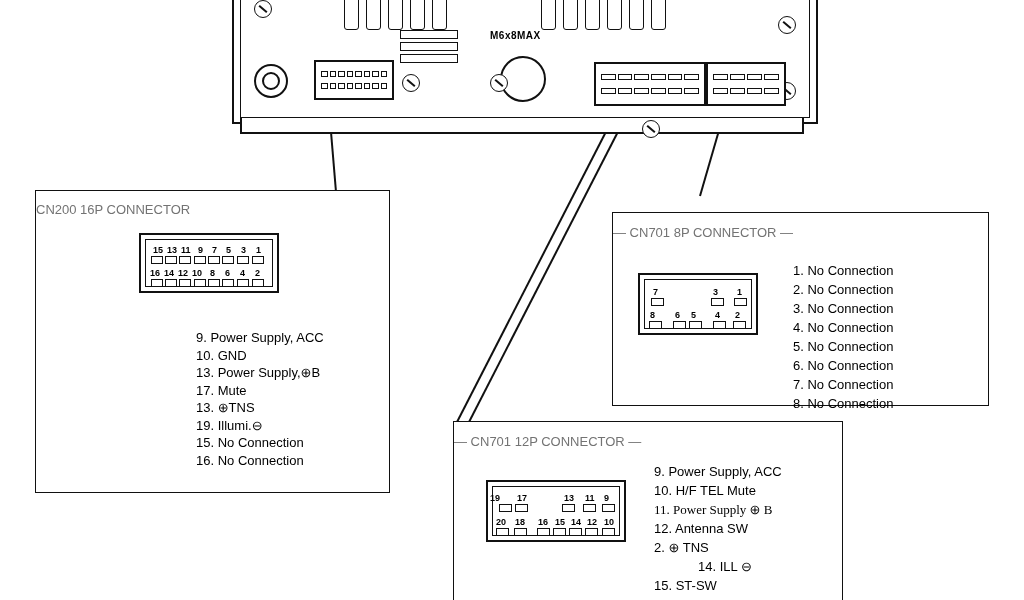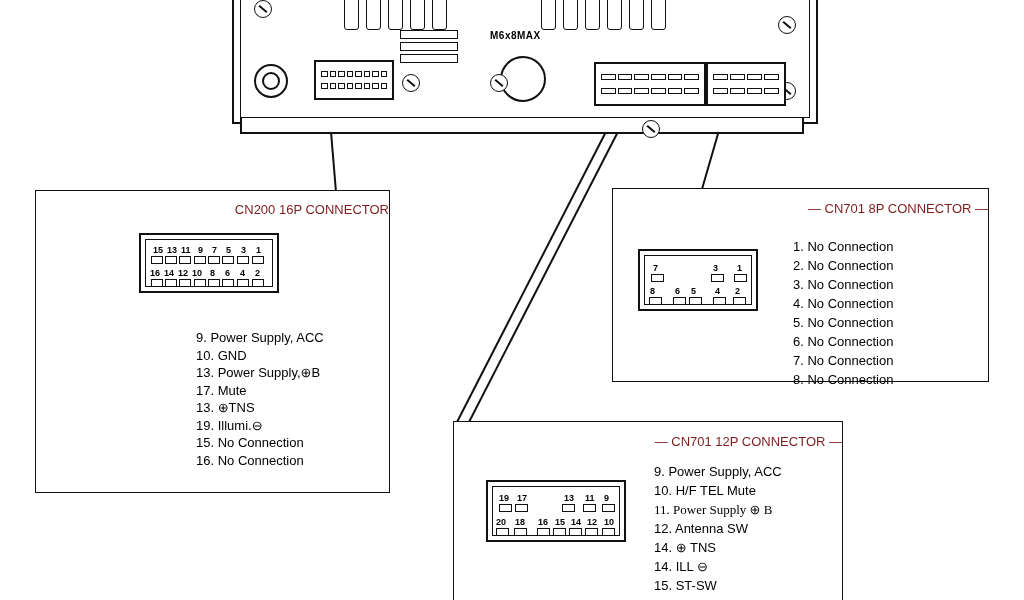--- a/index.html
+++ b/index.html
@@ -138,23 +138,23 @@
   .box {
     position: absolute;
     border: 1px solid #111;
     background: #fff;
     box-sizing: border-box;
   }
   .box-title {
     position: absolute;
     left: 0;
     width: 100%;
-    text-align: right;
+    text-align: left;
     font-size: 13px;
-    color: #7f1d1d;
+    color: #737373;
   }
 
   
   .pinout {
     position: absolute;
     border: 2px solid #111;
     background: #fff;
     box-sizing: border-box;
   }
   .pinout-inner {
@@ -347,21 +347,21 @@
       <div>10. GND</div>
       <div>13. Power Supply,⊕B</div>
       <div>17. Mute</div>
       <div>13. ⊕TNS</div>
       <div>19. Illumi.⊖</div>
       <div>15. No Connection</div>
       <div>16. No Connection</div>
     </div>
   </div>
 
-  <div class="box" style="left:612px;top:188px;width:377px;height:194px;">
+  <div class="box" style="left:612px;top:212px;width:377px;height:194px;">
     <div class="box-title" style="top:12px;">—  CN701 8P CONNECTOR  —</div>
 
     <div class="pinout" style="left:25px;top:60px;width:120px;height:62px;">
       <div class="pinout-inner"></div>
     </div>
     <div class="pin-num" style="left:40px;top:74px;">7</div>
     <div class="pin-num" style="left:100px;top:74px;">3</div>
     <div class="pin-num" style="left:124px;top:74px;">1</div>
     <div class="pin-box" style="left:38px;top:85px;width:11px;height:6px;"></div>
     <div class="pin-box" style="left:98px;top:85px;width:11px;height:6px;"></div>
@@ -389,21 +389,21 @@
       <div style="height:19px;">8. No Connection</div>
     </div>
   </div>
 
   <div class="box" style="left:453px;top:421px;width:390px;height:185px;">
     <div class="box-title" style="top:12px;">—  CN701 12P CONNECTOR  —</div>
 
     <div class="pinout" style="left:32px;top:58px;width:140px;height:62px;">
       <div class="pinout-inner"></div>
     </div>
-    <div class="pin-num" style="left:45px;top:71px;">19</div>
+    <div class="pin-num" style="left:36px;top:71px;">19</div>
     <div class="pin-num" style="left:63px;top:71px;">17</div>
     <div class="pin-num" style="left:110px;top:71px;">13</div>
     <div class="pin-num" style="left:131px;top:71px;">11</div>
     <div class="pin-num" style="left:150px;top:71px;">9</div>
     <div class="pin-box" style="left:45px;top:82px;width:11px;height:6px;"></div>
     <div class="pin-box" style="left:61px;top:82px;width:11px;height:6px;"></div>
     <div class="pin-box" style="left:108px;top:82px;width:11px;height:6px;"></div>
     <div class="pin-box" style="left:129px;top:82px;width:11px;height:6px;"></div>
     <div class="pin-box" style="left:148px;top:82px;width:11px;height:6px;"></div>
 
@@ -420,21 +420,21 @@
     <div class="pin-box" style="left:99px;top:106px;width:11px;height:6px;"></div>
     <div class="pin-box" style="left:115px;top:106px;width:11px;height:6px;"></div>
     <div class="pin-box" style="left:131px;top:106px;width:11px;height:6px;"></div>
     <div class="pin-box" style="left:148px;top:106px;width:11px;height:6px;"></div>
 
     <div class="pinlist" style="left:200px;top:40px;line-height:19px;">
       <div style="height:19px;">9. Power Supply, ACC</div>
       <div style="height:19px;">10. H/F TEL Mute</div>
       <div style="height:19px;font-family:Liberation Serif, serif;">11. Power Supply ⊕ B</div>
       <div style="height:19px;">12. Antenna SW</div>
-      <div style="height:19px;">14. ⊕ TNS</div>
-      <div style="height:19px;">14. ILL ⊖</div>
+      <div style="height:19px;">2. ⊕ TNS</div>
+      <div style="height:19px;margin-left:44px;">14. ILL ⊖</div>
       <div style="height:19px;">15. ST-SW</div>
       <div style="height:19px;">16. AMP Control</div>
 
     </div>
   </div>
 
 </div>
 
 </body></html>

